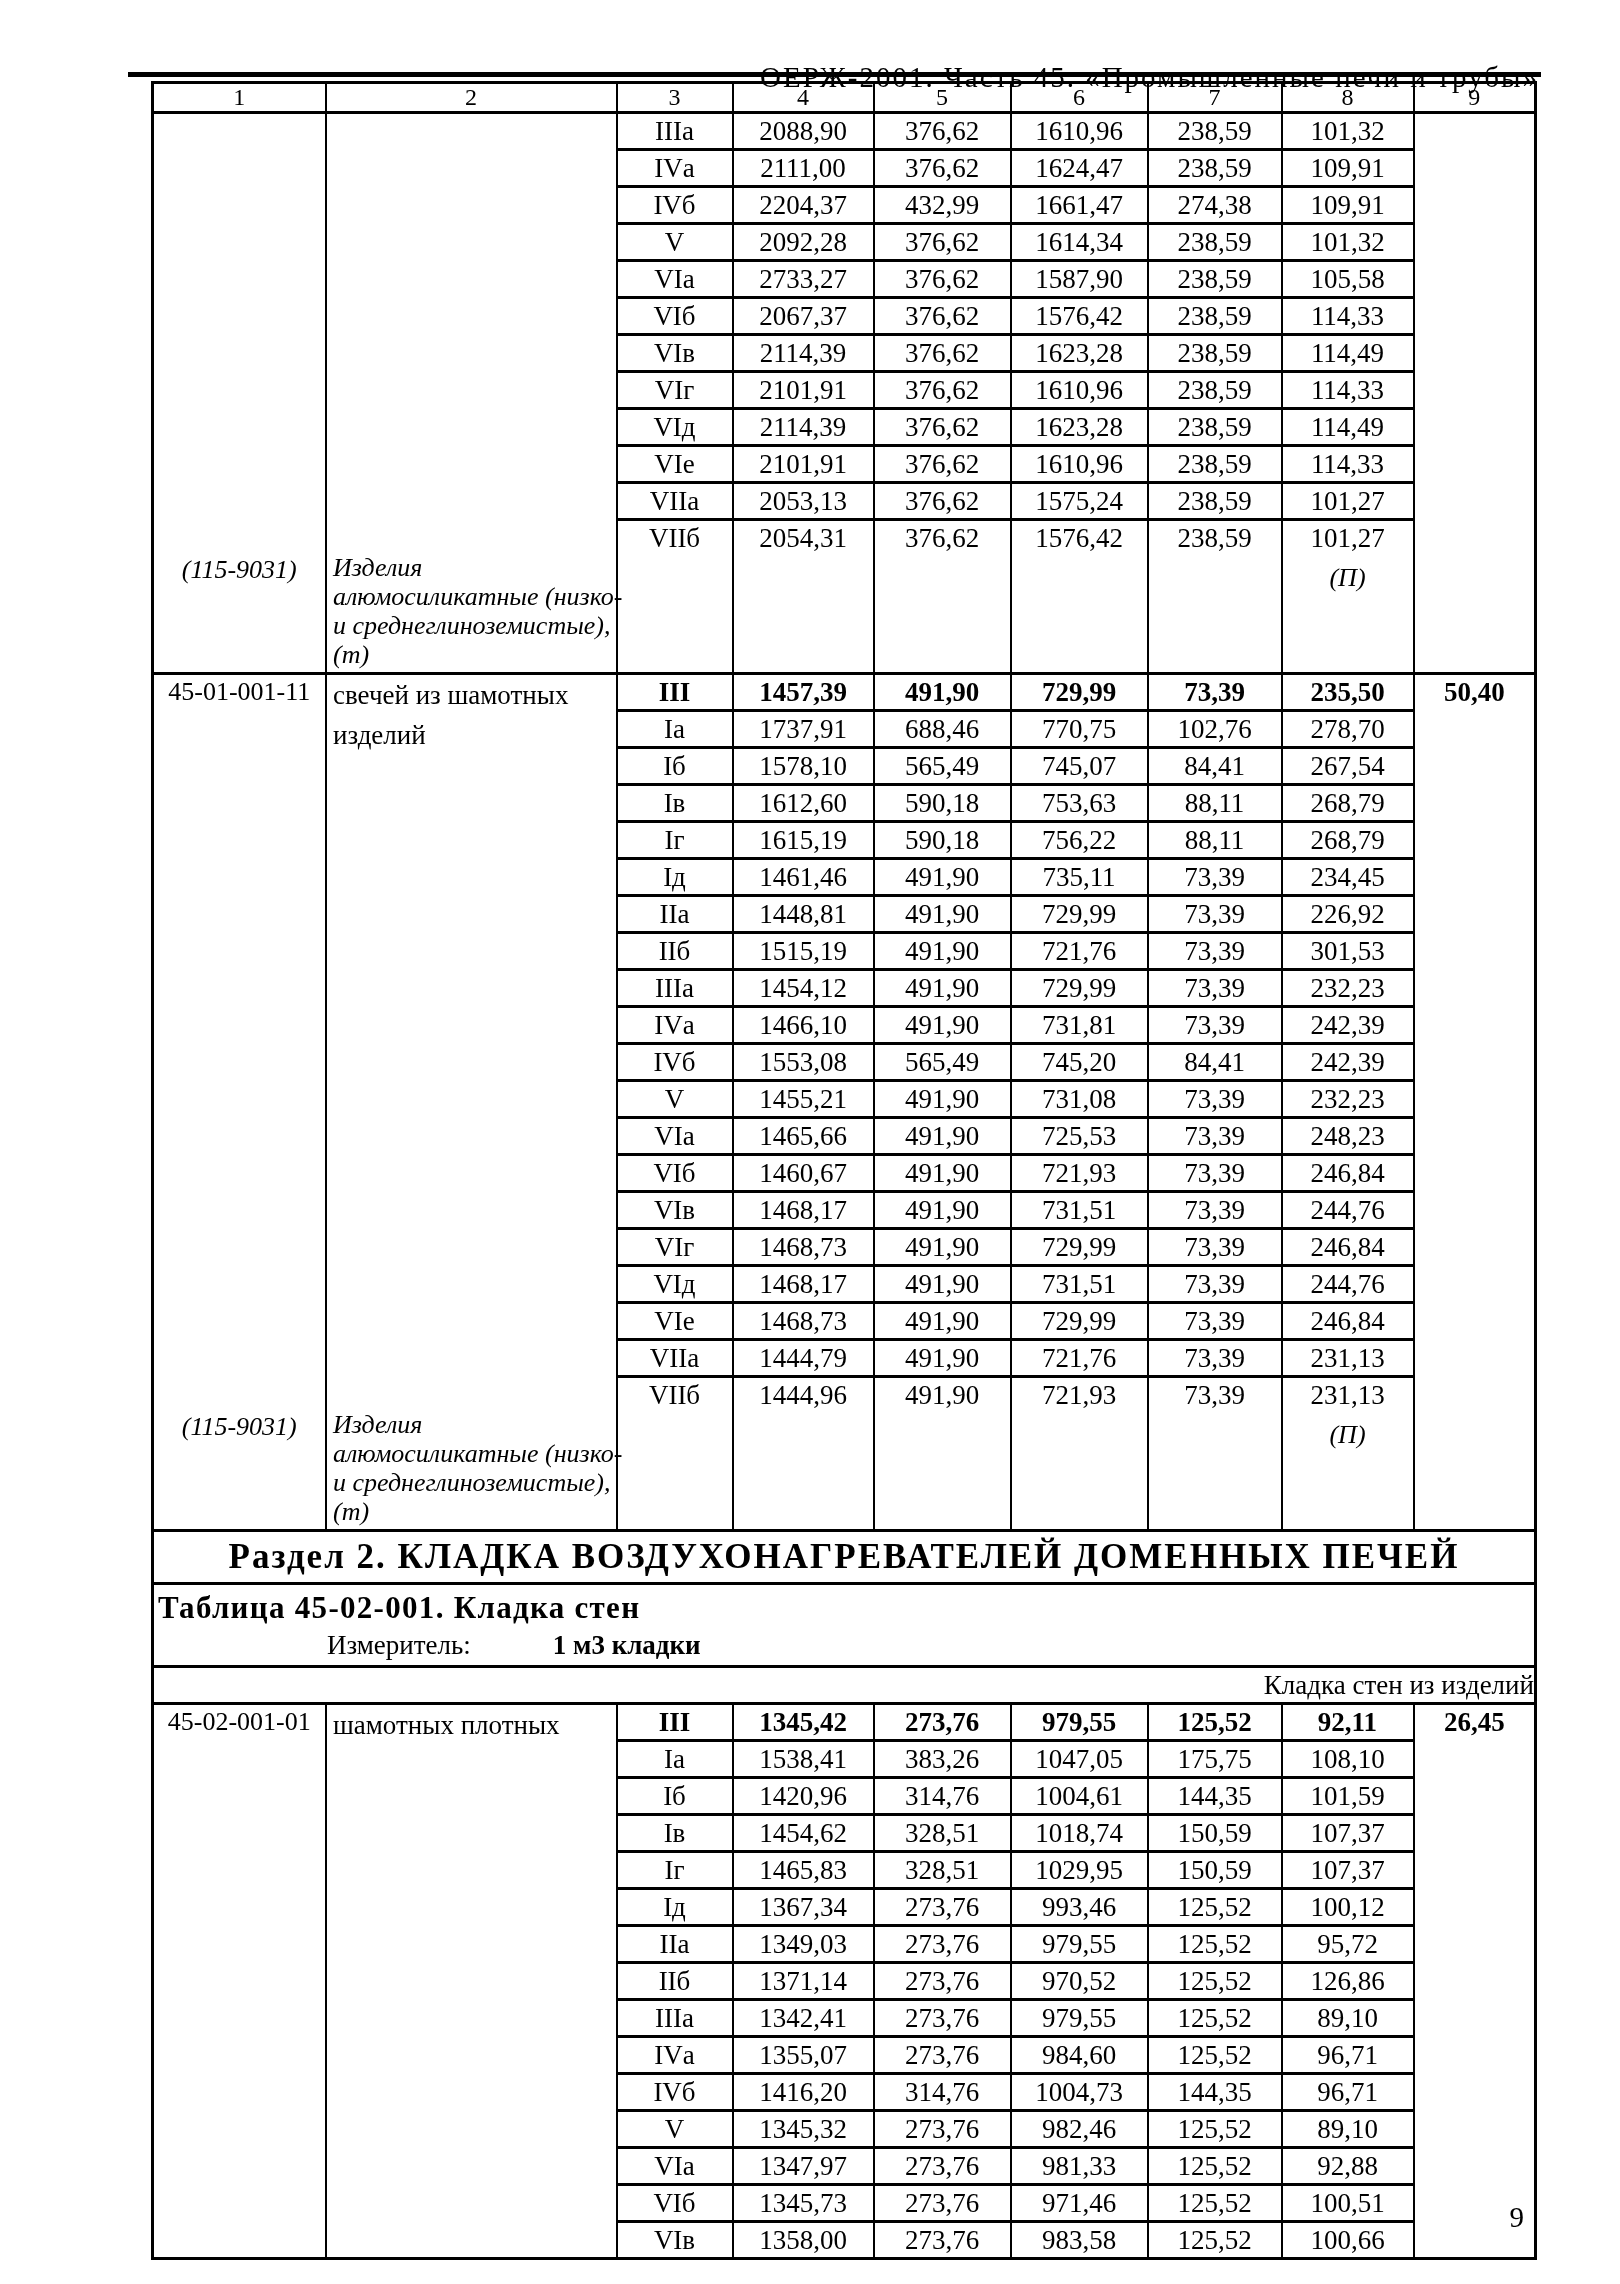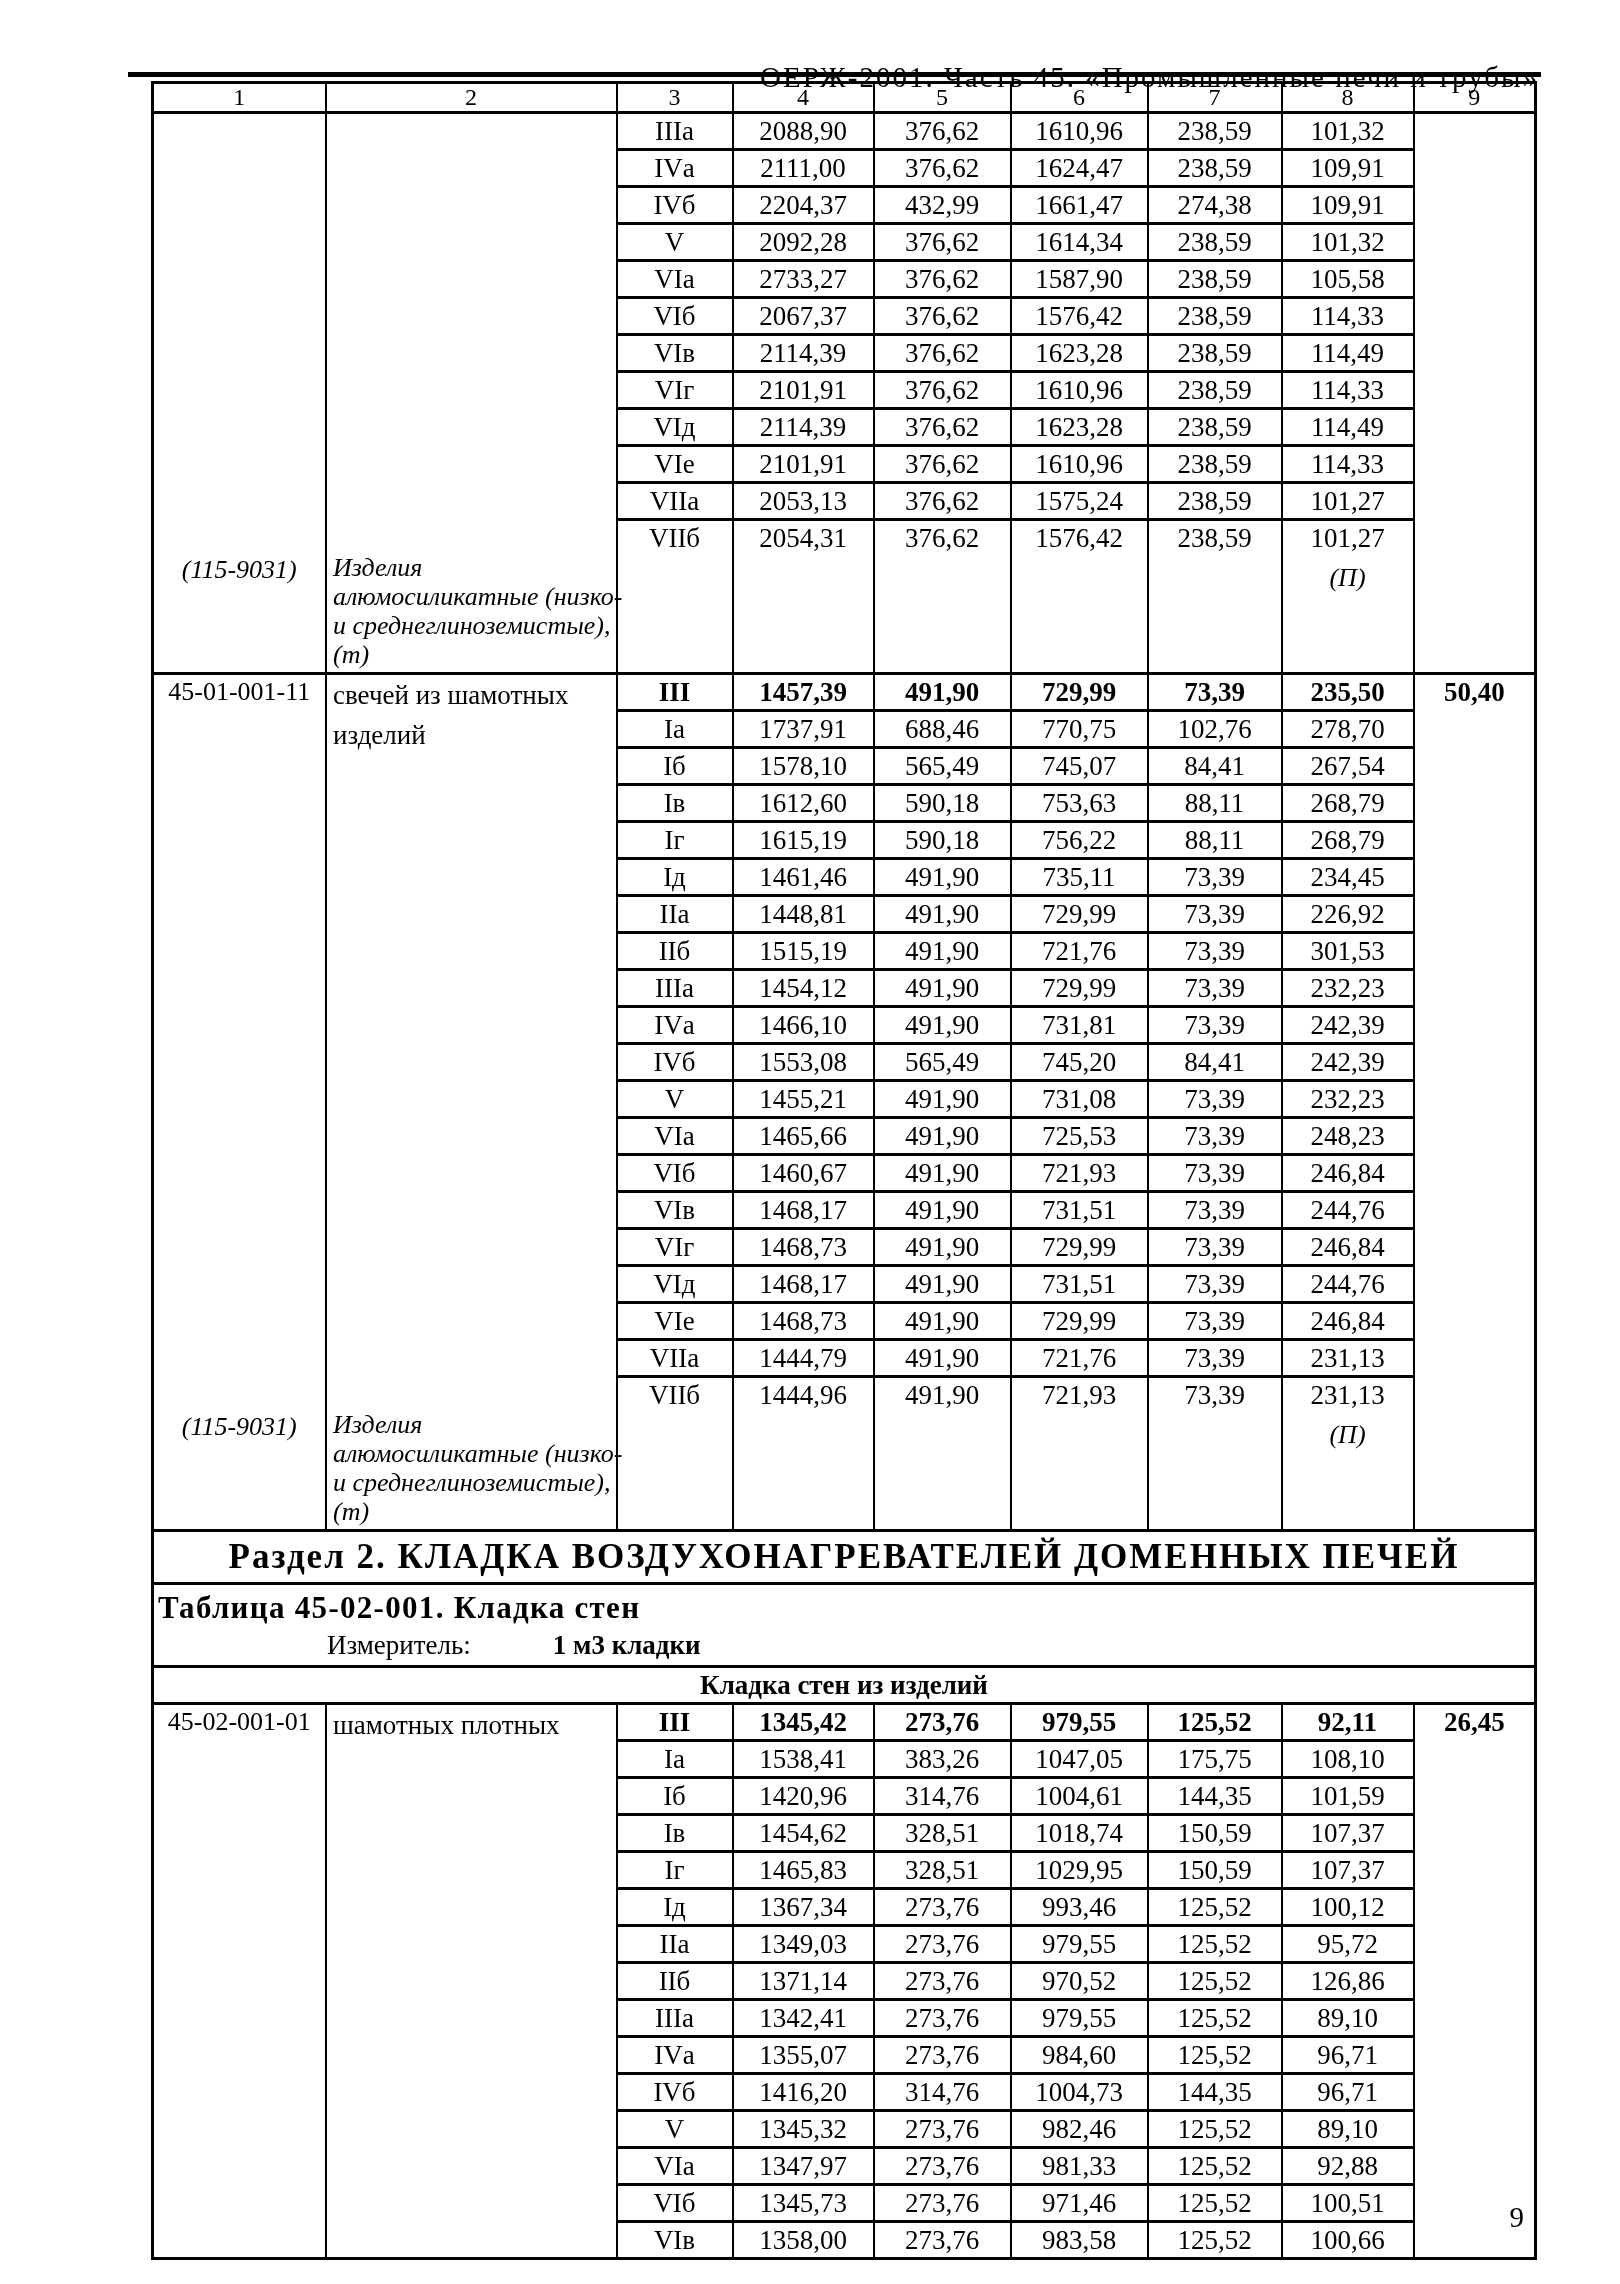--- a/index.html
+++ b/index.html
@@ -47,22 +47,22 @@
   td.sec-title {
     height:50px; text-align:center; vertical-align:middle;
     font-weight:bold; font-size:35px; letter-spacing:2px;
     border-top-width:3.9px; border-bottom-width:3.9px;
   }
   td.sec-tablehead { text-align:left; border-top-width:3.9px; border-bottom-width:3.9px; padding:5.2px 0 5.2px 3.9px; }
   .tt { font-size:31px; font-weight:bold; line-height:36px; letter-spacing:1.3px; }
   .meter { margin-top:3.9px; font-size:27px; line-height:30px; padding-left:169px; }
   .meter .mv { font-weight:bold; margin-left:82px; }
   td.sec-sub {
-    height:34px; vertical-align:middle; text-align:center;
-    font-weight:bold; font-size:27px; border-bottom-width:3.9px;
+    height:34px; vertical-align:middle; text-align:right;
+    font-weight:normal; font-size:27px; border-bottom-width:3.9px;
   }
   .page-number { position:absolute; top:2201px; right:96px; font-size:29px; }
 </style>
 </head>
 <body>
 
 <div class="running-head">ОЕРЖ-2001. Часть 45. «Промышленные печи и трубы»</div>
 <div class="head-rule"></div>
 
 <table class="doc-table">

